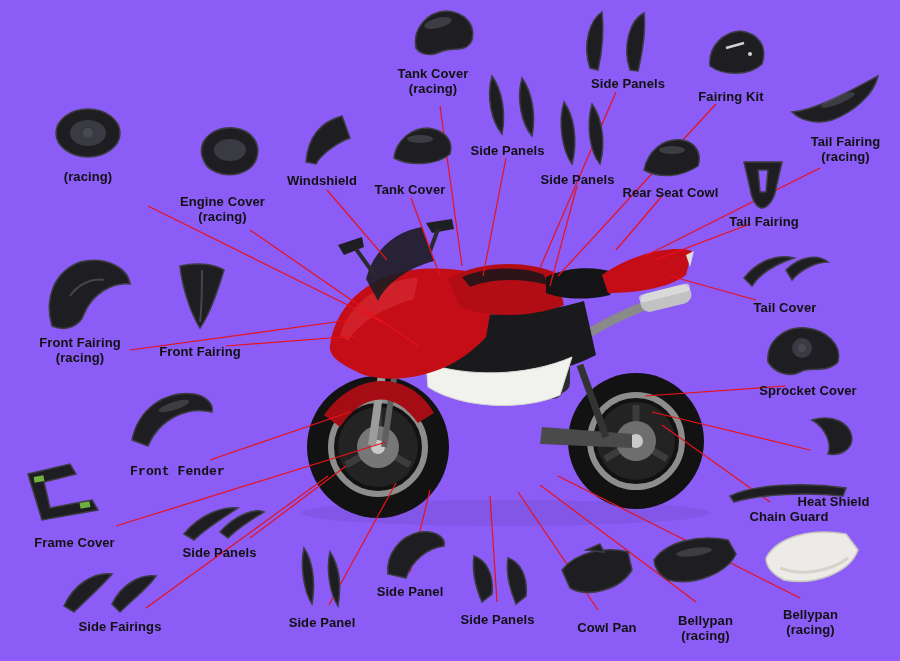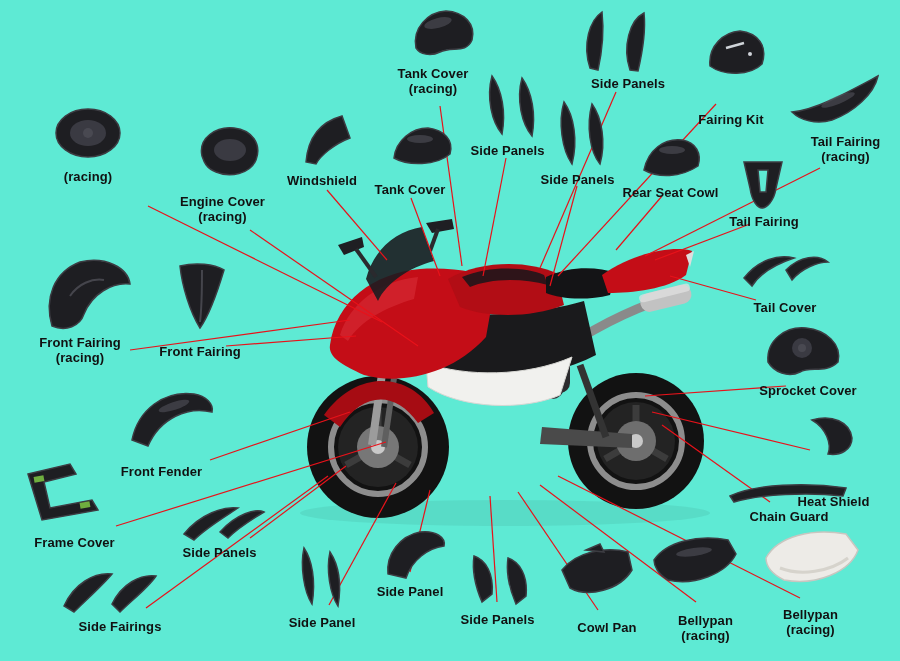--- a/index.html
+++ b/index.html
@@ -1,16 +1,16 @@
 <!DOCTYPE html>
 <html style="--accent: #e8121a; --label-color: #111111;"><head>
 <meta charset="utf-8">
 <style>
   html,body{margin:0;padding:0;background:#fff;}
-  .canvas{position:relative;width:900px;height:661px;background:#5eead4;overflow:hidden;
+  .canvas{position:relative;width:900px;height:661px;background:#8b5cf6;overflow:hidden;
           font-family:"Liberation Sans",sans-serif;}
   .label{position:absolute;text-align:center;font-size:13px;font-weight:700;
          color:var(--label-color,#111);line-height:15px;z-index:4;letter-spacing:.1px;}
   .label .l1,.label .l2{display:block;}
   .label .l2{}
   .label .l2:empty{display:none;}
   svg.lines{position:absolute;left:0;top:0;width:900px;height:661px;z-index:2;}
   svg.lines line{stroke:var(--accent,#e8121a);stroke-width:1.2;}
   svg.part{position:absolute;z-index:3;overflow:visible;}
   .part .main{fill:#1e1e22;stroke:#3c3c42;stroke-width:1.5;}
@@ -216,21 +216,21 @@
       <path class="main" d="M52,38 C62,18 80,8 96,10 C88,22 72,34 60,46 Z"></path>
     </svg>
 
   <div class="label" style="left:368px;top:66px;width:130px;">
       <span class="l1">Tank Cover</span>
       <span class="l2">(racing)</span>
     </div>
   <div class="label" style="left:568px;top:76px;width:120px;">
       <span class="l1">Side Panels</span>
     </div>
-  <div class="label" style="left:676px;top:89px;width:110px;margin-top:23px;">
+  <div class="label" style="left:676px;top:89px;width:110px;">
       <span class="l1">Fairing Kit</span>
     </div>
   <div class="label" style="left:788px;top:134px;width:115px;">
       <span class="l1">Tail Fairing</span>
       <span class="l2">(racing)</span>
     </div>
   <div class="label" style="left:450px;top:143px;width:115px;">
       <span class="l1">Side Panels</span>
     </div>
   <div class="label" style="left:520px;top:172px;width:115px;">
@@ -264,21 +264,21 @@
     </div>
   <div class="label" style="left:140px;top:344px;width:120px;">
       <span class="l1">Front Fairing</span>
     </div>
   <div class="label" style="left:743px;top:383px;width:130px;">
       <span class="l1">Sprocket Cover</span>
     </div>
   <div class="label" style="left:776px;top:457px;width:115px;margin-top:37px;">
       <span class="l1">Heat Shield</span>
     </div>
-  <div class="label" style="left:104px;top:464px;width:115px;">
+  <div class="label" style="left:120px;top:464px;width:115px;font-family:Liberation Mono, monospace;">
       <span class="l1">Front Fender</span>
     </div>
   <div class="label" style="left:729px;top:509px;width:120px;">
       <span class="l1">Chain Guard</span>
     </div>
   <div class="label" style="left:17px;top:535px;width:115px;">
       <span class="l1">Frame Cover</span>
     </div>
   <div class="label" style="left:162px;top:545px;width:115px;">
       <span class="l1">Side Panels</span>

